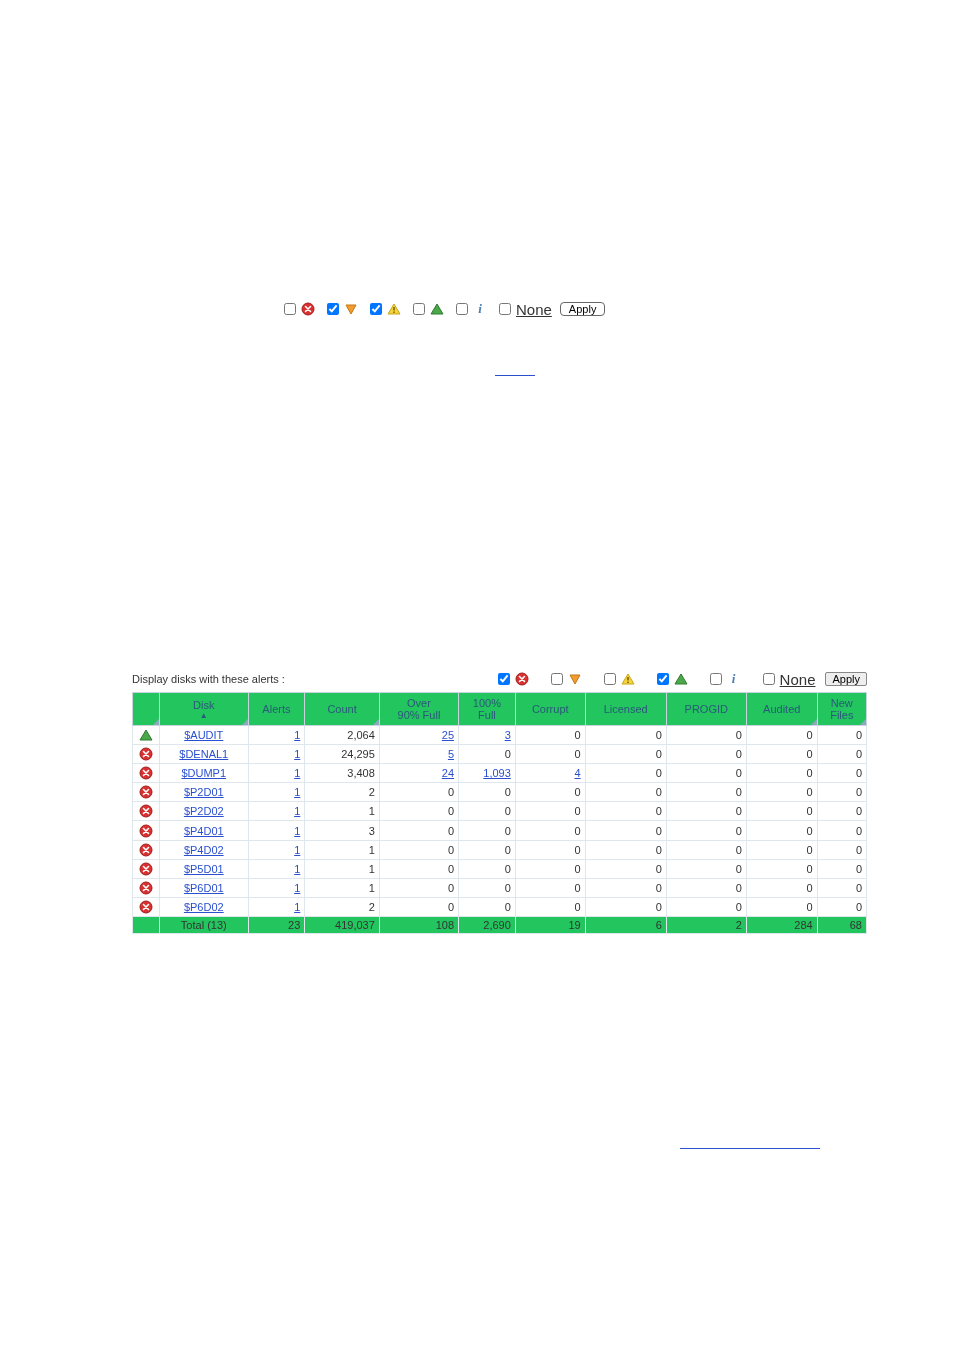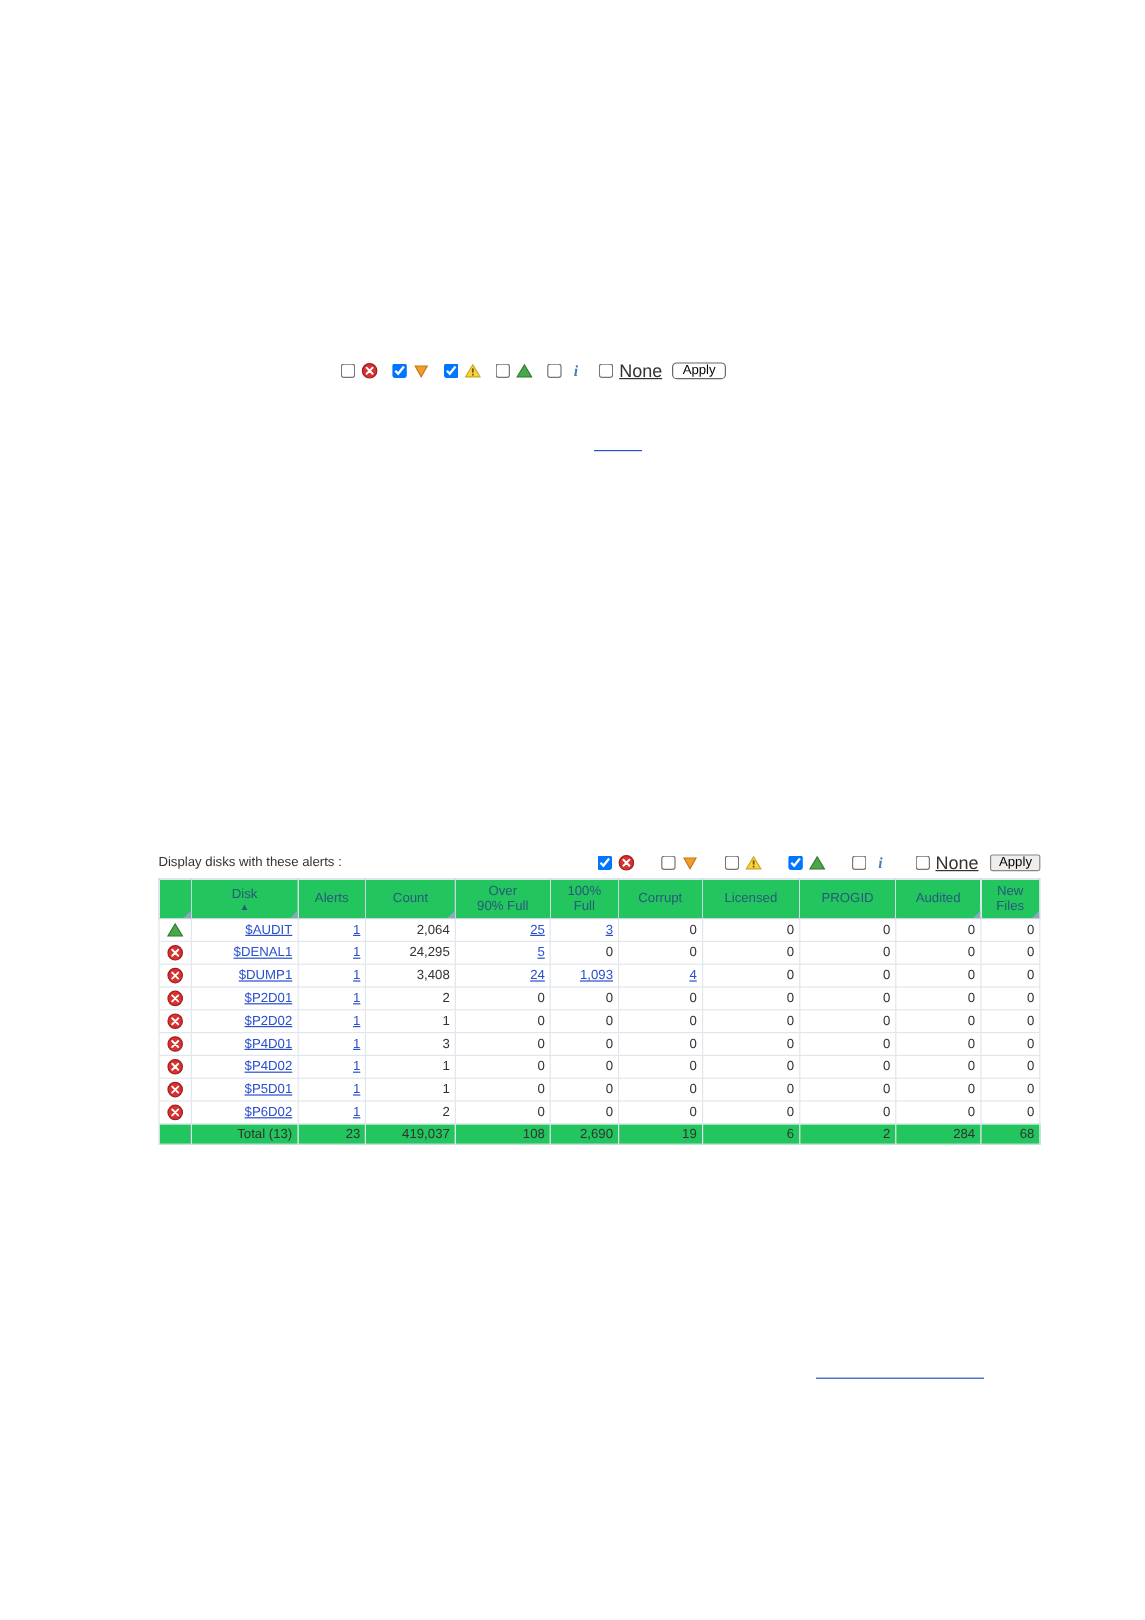--- a/index.html
+++ b/index.html
@@ -64,21 +64,20 @@
     left: 132px;
     top: 670px;
     width: 735px;
   }
   .filter-row {
     display: flex;
     align-items: center;
     gap: 10px;
     font-size: 11px;
     margin-bottom: 4px;
-    margin-top: 40px;
   }
   .filter-row .label {
     margin-right: auto;
   }
   .filter-row .grp {
     display: flex;
     align-items: center;
     gap: 2px;
   }
   .filter-row input[type="checkbox"] {
@@ -122,21 +121,21 @@
     padding: 2px 4px;
     text-align: right;
     white-space: nowrap;
     font-family: Verdana, Arial, sans-serif;
   }
   table.disk-table td.icon-cell {
     text-align: center;
     width: 18px;
   }
   table.disk-table td.disk-cell {
-    text-align: right;
+    text-align: center;
   }
   table.disk-table tr.total-row td {
     background: #22c55e;
   }
   a.link {
     color: #2a4fcf;
     text-decoration: underline;
   }
 
   
@@ -405,20 +404,36 @@
             <td>0</td>
             <td>0</td>
             <td>0</td>
           </tr>
           <tr>
             <td class="icon-cell"><span class="ic"><svg viewBox="0 0 14 14">
                   <circle cx="7" cy="7" r="6" fill="#d93030" stroke="#a01e1e" stroke-width="1"></circle>
                   <path d="M4.5 4.5 L9.5 9.5 M9.5 4.5 L4.5 9.5" stroke="#fff" stroke-width="1.6" stroke-linecap="round"></path>
                 </svg></span></td>
             <td class="disk-cell"><a class="link" href="#">$P5D01</a></td>
+            <td><a class="link" href="#">1</a></td>
+            <td>1</td>
+            <td>0</td>
+            <td>0</td>
+            <td>0</td>
+            <td>0</td>
+            <td>0</td>
+            <td>0</td>
+            <td>0</td>
+          </tr>
+          <tr>
+            <td class="icon-cell"><span class="ic"><svg viewBox="0 0 14 14">
+                  <circle cx="7" cy="7" r="6" fill="#d93030" stroke="#a01e1e" stroke-width="1"></circle>
+                  <path d="M4.5 4.5 L9.5 9.5 M9.5 4.5 L4.5 9.5" stroke="#fff" stroke-width="1.6" stroke-linecap="round"></path>
+                </svg></span></td>
+            <td class="disk-cell"><a class="link" href="#">$P6D01</a></td>
             <td><a class="link" href="#">1</a></td>
             <td>1</td>
             <td>0</td>
             <td>0</td>
             <td>0</td>
             <td>0</td>
             <td>0</td>
             <td>0</td>
             <td>0</td>
           </tr>

